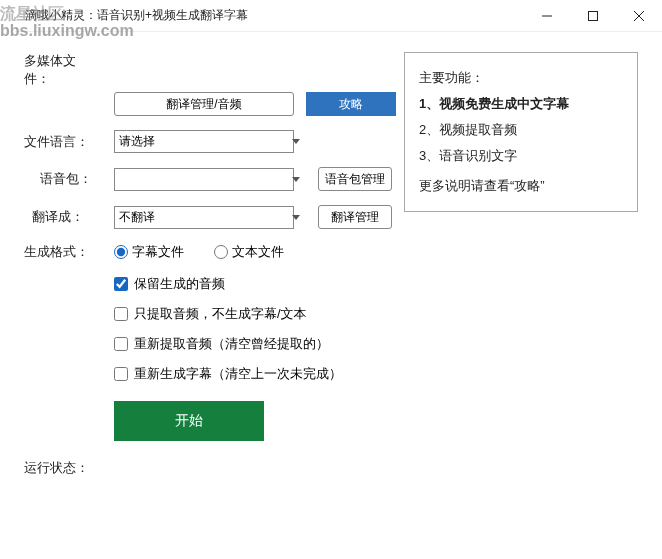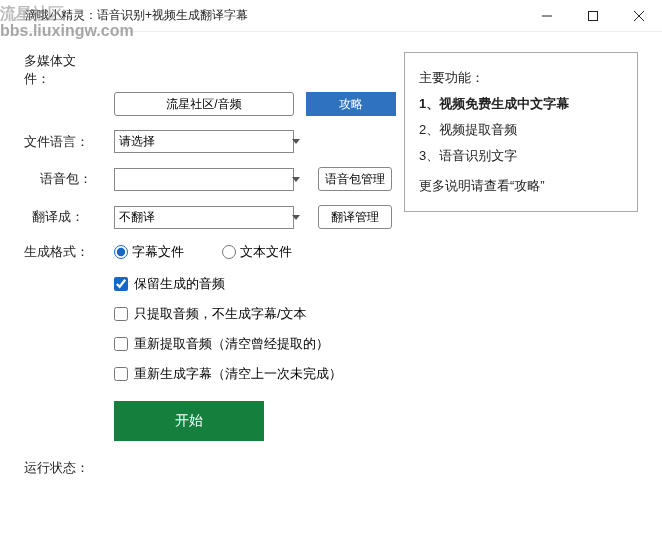--- a/index.html
+++ b/index.html
@@ -18,21 +18,21 @@
 .panel b { font-weight: bold; }
 .row { display: flex; align-items: center; margin-bottom: 14px; }
 .label { width: 72px; text-align: left; color: #222; font-size: 13px; }
 .btn-select { width: 180px; height: 24px; border: 1px solid #888; background: #fff; border-radius: 3px; font-size: 12px; text-align: center; line-height: 22px; margin-left: 0; }
 .btn-blue { width: 90px; height: 24px; background: #2b6cb0; color: #fff; border: none; font-size: 12px; margin-left: 12px; }
 .btn-blue2 { background: #2f72bd; }
 .select { width: 180px; height: 23px; border: 1px solid #888; background: #fff; font-size: 12px; padding: 0 4px; appearance: none; -webkit-appearance: none; position: relative; }
 .select-wrap { position: relative; width: 192px; }
 .select-wrap::after { content: ""; position: absolute; right: 6px; top: 9px; border-left: 4px solid transparent; border-right: 4px solid transparent; border-top: 5px solid #555; pointer-events: none; }
 .small-btn { width: 74px; height: 24px; border: 1px solid #888; background: #fff; font-size: 12px; margin-left: 12px; border-radius: 3px; }
-.radio-row { display: flex; align-items: center; gap: 38px; }
+.radio-row { display: flex; align-items: center; gap: 30px; }
 .radio { display: flex; align-items: center; gap: 4px; font-size: 13px; }
 .radio input { width: 14px; height: 14px; accent-color: #1768c4; }
 .checkbox-row { display: flex; align-items: center; gap: 6px; font-size: 13px; margin-left: 90px; margin-bottom: 12px; }
 .checkbox-row input { width: 14px; height: 14px; accent-color: #1768c4; }
 .start-btn { width: 150px; height: 40px; background: #15803d; color: #fff; border: none; font-size: 14px; margin-left: 90px; margin-top: 6px; }
 .section-gap { height: 18px; }
 .mt4 { margin-top: 4px; }
 </style>
 </head>
 <body>
@@ -63,21 +63,21 @@
       </div>
   </div>
 </div>
 
 <div class="content">
   <div class="left">
     <div class="row">
       <div class="label">多媒体文件：</div>
     </div>
     <div class="row" style="margin-left:90px; margin-top:-10px;">
-      <button class="btn-select">流星社区/音频</button>
+      <button class="btn-select">翻译管理/音频</button>
       <button class="btn-blue btn-blue2">攻略</button>
     </div>
 
     <div class="row">
       <div class="label">文件语言：</div>
       <div style="width:18px"></div>
       <div class="select-wrap">
         <input class="select" readonly="" value="请选择" style="">
       </div>
     </div>

